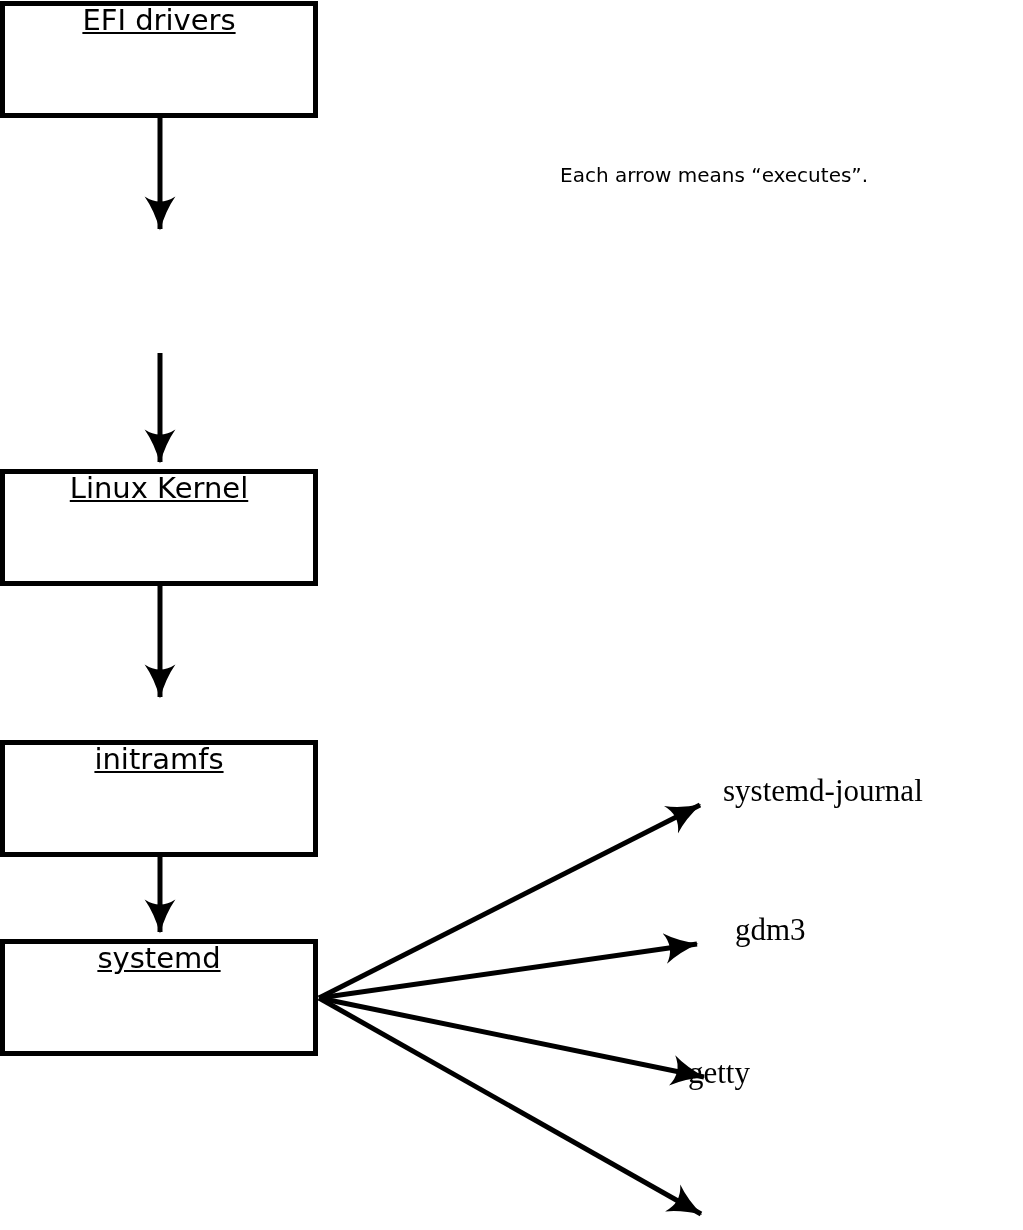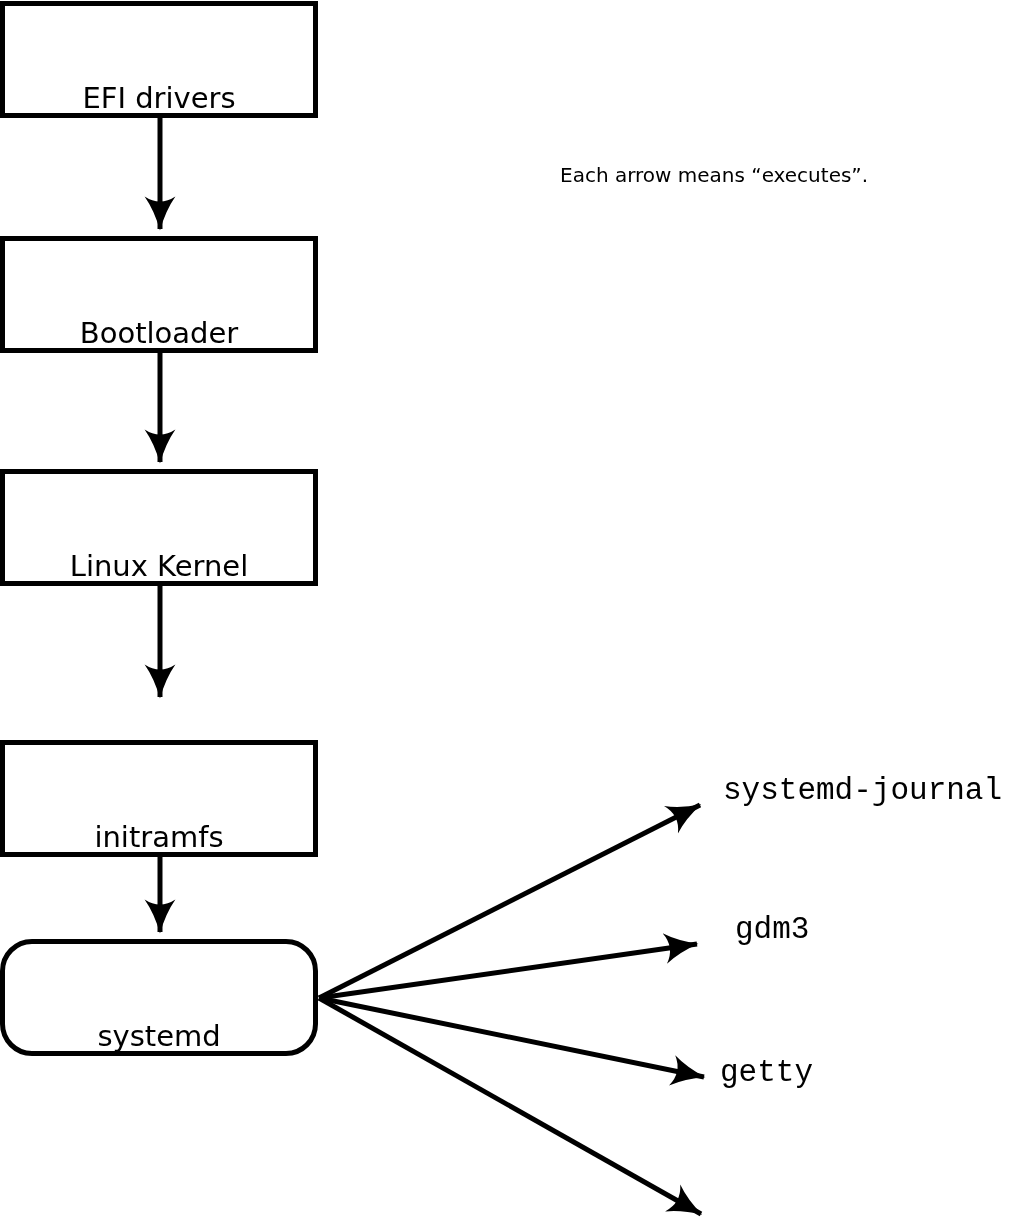--- a/index.html
+++ b/index.html
@@ -30,53 +30,54 @@
   }
   .box {
     position: absolute;
     left: 0;
     width: 318px;
     height: 117px;
     box-sizing: border-box;
     border: 5px solid #000000;
     background: #ffffff;
     display: flex;
-    align-items: flex-end;
+    align-items: flex-start;
     justify-content: center;
     font-size: 29px;
     line-height: 1;
     white-space: nowrap;
+    text-decoration: underline;
   }
   .box.b1 { top: 1px; }
   .box.b2 { top: 236px; }
   .box.b3 { top: 469px; }
   .box.b4 { top: 740px; }
-  .box.b5 { top: 939px; border-radius: 32px; }
+  .box.b5 { top: 939px; }
   .caption {
     position: absolute;
     left: 560px;
     top: 163px;
     font-size: 20px;
     line-height: 1.2;
     white-space: nowrap;
   }
   .proc {
     position: absolute;
-    font-family: Liberation Mono, monospace;
+    font-family: Liberation Serif, serif;
     font-size: 31px;
     line-height: 1.15;
     white-space: nowrap;
   }
   .proc.sans {
     font-family: "DejaVu Sans", sans-serif;
     font-size: 30px;
   }
   .p-journal { left: 723px; top: 773px; }
   .p-gdm3    { left: 723px; top: 912px; margin-left: 12px; }
-  .p-getty   { left: 720px; top: 1055px; }
+  .p-getty   { left: 688px; top: 1055px; }
   .p-sshd    { left: 713px; top: 1229px; }
 </style>
 </head>
 <body>
 
 <div class="stage">
 
   <svg class="arrows" viewBox="0 0 1023 1230" xmlns="http://www.w3.org/2000/svg" aria-hidden="true">
     <defs>
       <marker id="ah" viewBox="0 0 10 10" refX="9.3" refY="5" markerWidth="7" markerHeight="7" orient="auto" markerUnits="strokeWidth">
@@ -91,23 +92,20 @@
 
     <path class="shaft" d="M 319 998 L 700 805" marker-end="url(#ah)"></path>
     <path class="shaft" d="M 319 998 L 697 944" marker-end="url(#ah)"></path>
     <path class="shaft" d="M 319 998 L 704 1077" marker-end="url(#ah)"></path>
     <path class="shaft" d="M 319 998 L 701 1214" marker-end="url(#ah)"></path>
   </svg>
 
   <div class="box b1">
     <span>EFI drivers</span>
   </div>
-  <div class="box b2">
-    <span>Bootloader</span>
-  </div>
   <div class="box b3">
     <span>Linux Kernel</span>
   </div>
   <div class="box b4">
     <span>initramfs</span>
   </div>
   <div class="box b5">
     <span>systemd</span>
   </div>
 

